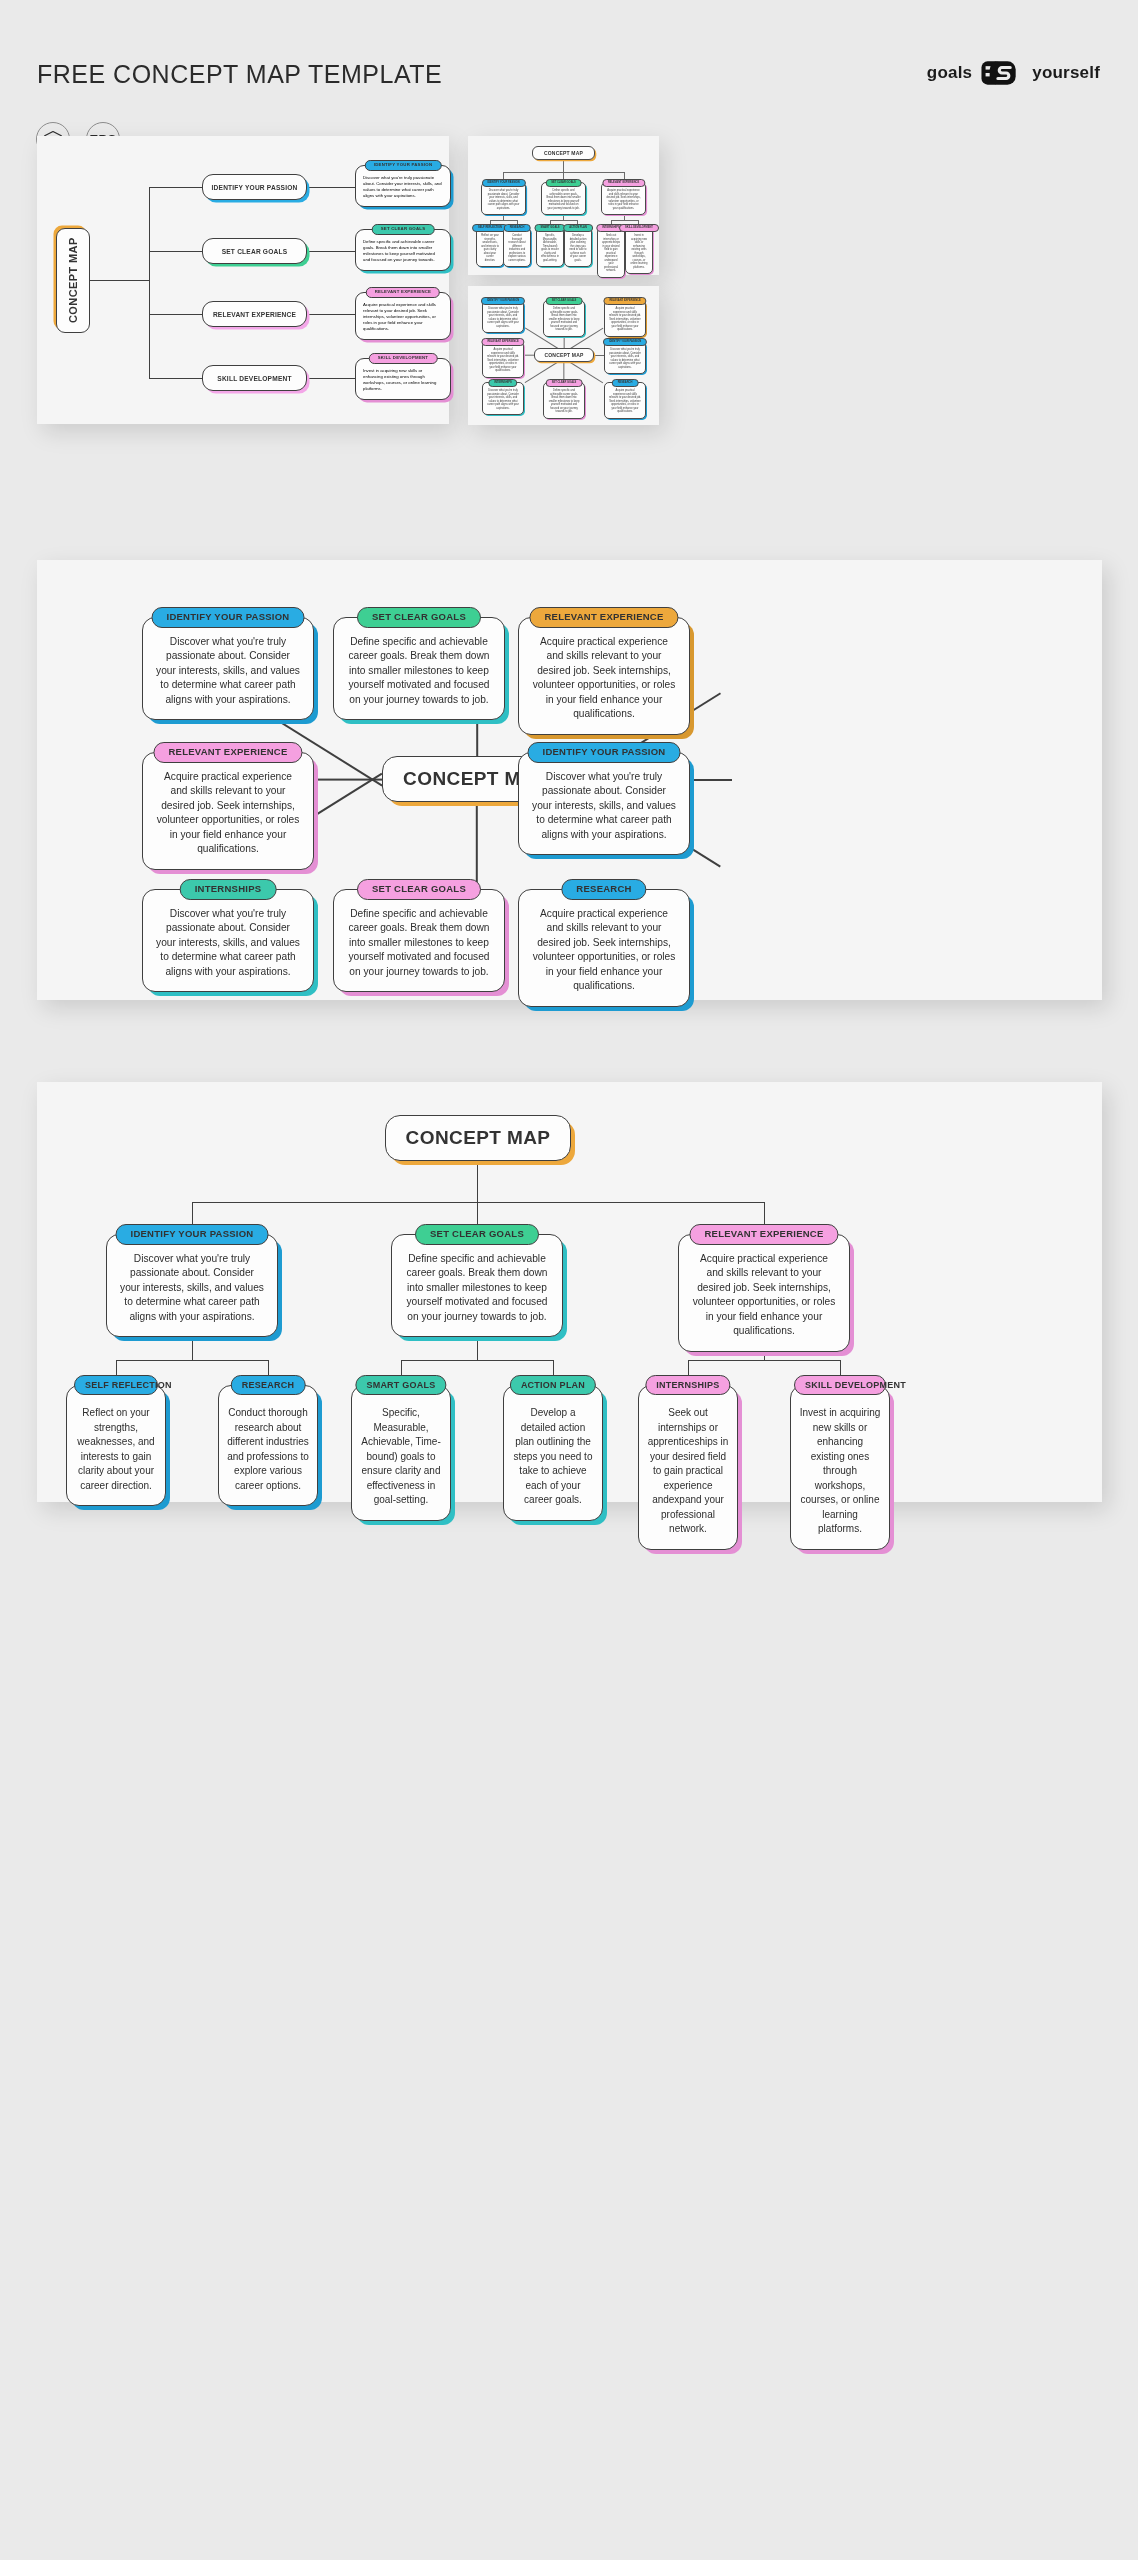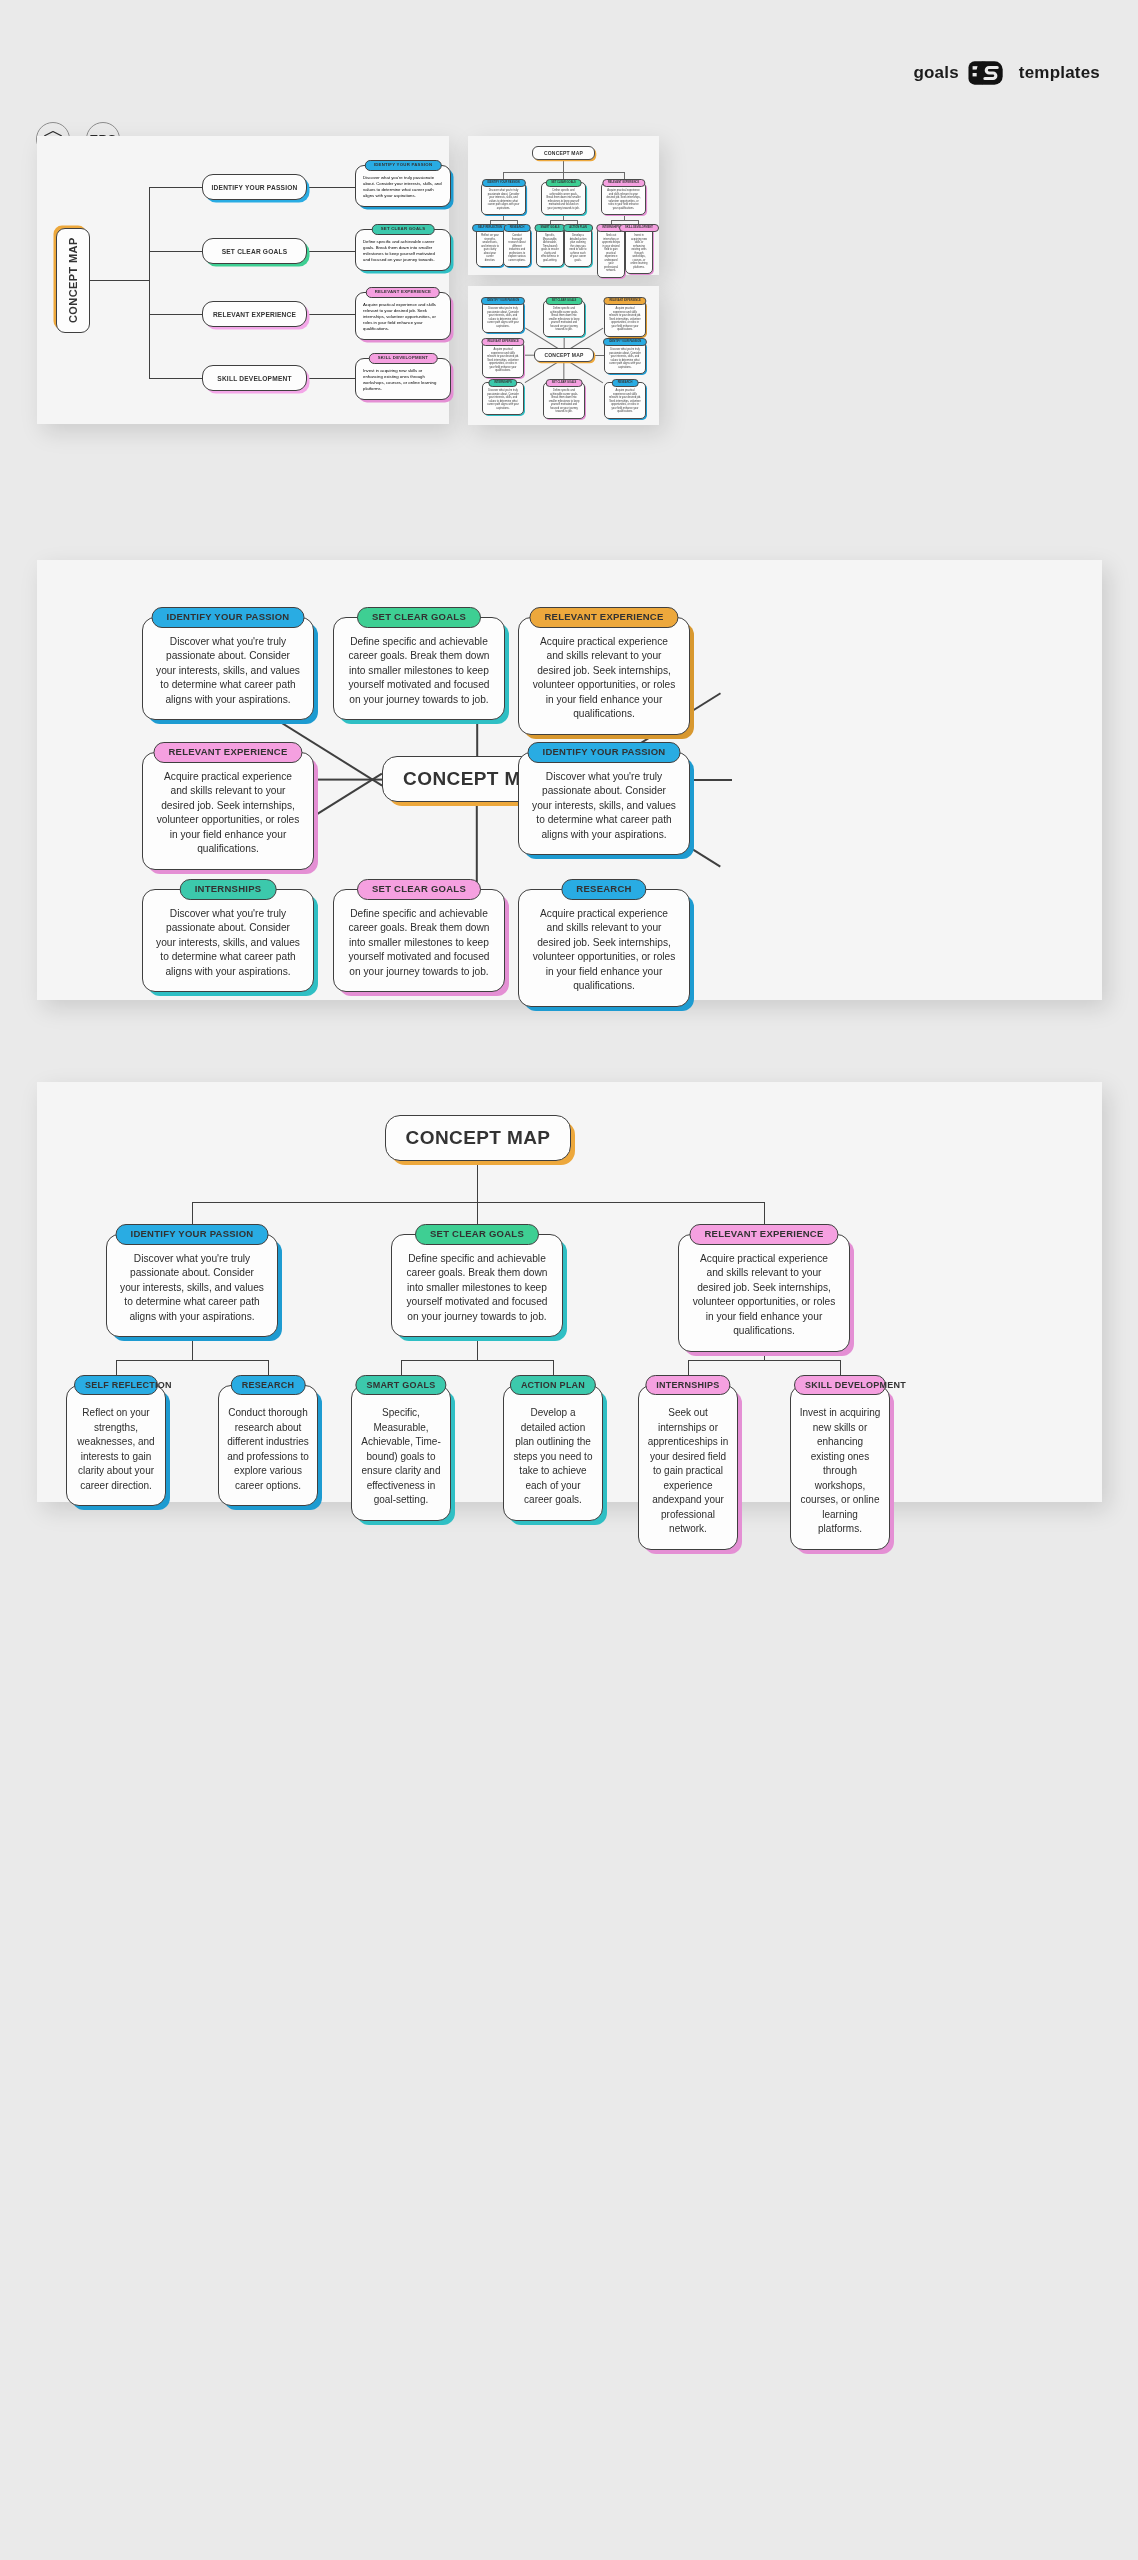--- a/index.html
+++ b/index.html
@@ -118,20 +118,21 @@
   #card-tree .lvl2 .body{font-size:10.2px;padding:17px 12px 12px;}
   #card-tree .lvl3{width:100px;}
   #card-tree .lvl3 .body{font-size:10px;padding:20px 8px 12px;line-height:1.45;}
   #card-tree .lvl3 .chip{font-size:9px;padding:4px 10px;}
 </style>
 </head>
 <body>
 
 <div class="page">
 
+  <div class="hdr-title">FREE CONCEPT MAP TEMPLATE</div>
 
   <div class="badges">
     <div class="badge">
       <svg width="20" height="20" viewBox="0 0 24 24" fill="none" stroke="#2b2b2b" stroke-width="1.4" stroke-linejoin="round">
         <polygon points="12,3 22,8.2 12,13.4 2,8.2"></polygon>
         <polyline points="2,12.4 12,17.6 22,12.4"></polyline>
         <polyline points="2,16.2 12,21.4 22,16.2"></polyline>
       </svg>
     </div>
     <div class="badge">
@@ -143,21 +144,21 @@
     <span class="logo-word">goals</span>
     <span class="logo-mark">
       <svg width="42" height="26" viewBox="0 0 60 38">
         <rect x="0" y="2" width="30" height="34" rx="9" fill="#121212"></rect>
         <rect x="6" y="9" width="18" height="5" fill="#eaeaea"></rect>
         <rect x="6" y="19" width="13" height="5" fill="#eaeaea"></rect>
         <path d="M24 2 h14 a12 12 0 0 1 12 12 v10 a12 12 0 0 1 -12 12 h-14 a12 12 0 0 1 -12 -12 v-10 a12 12 0 0 1 12 -12 z" fill="#121212"></path>
         <path d="M42 11 h-12 a4 4 0 0 0 0 8 h6 a4 4 0 0 1 0 8 h-12" stroke="#eaeaea" stroke-width="4.6" fill="none" stroke-linecap="round"></path>
       </svg>
     </span>
-    <span class="logo-word">templates</span>
+    <span class="logo-word">yourself</span>
   </div>
 
   <div class="card" id="card-flow">
 
     <div class="plain-node cmroot shadow-r" style="--sc:#eda83c;">
       <span>CONCEPT MAP</span>
     </div>
 
     <div class="line v" style="left:112px;top:51px;height:192px;"></div>
     <div class="line h" style="left:53px;top:144px;width:60px;"></div>

